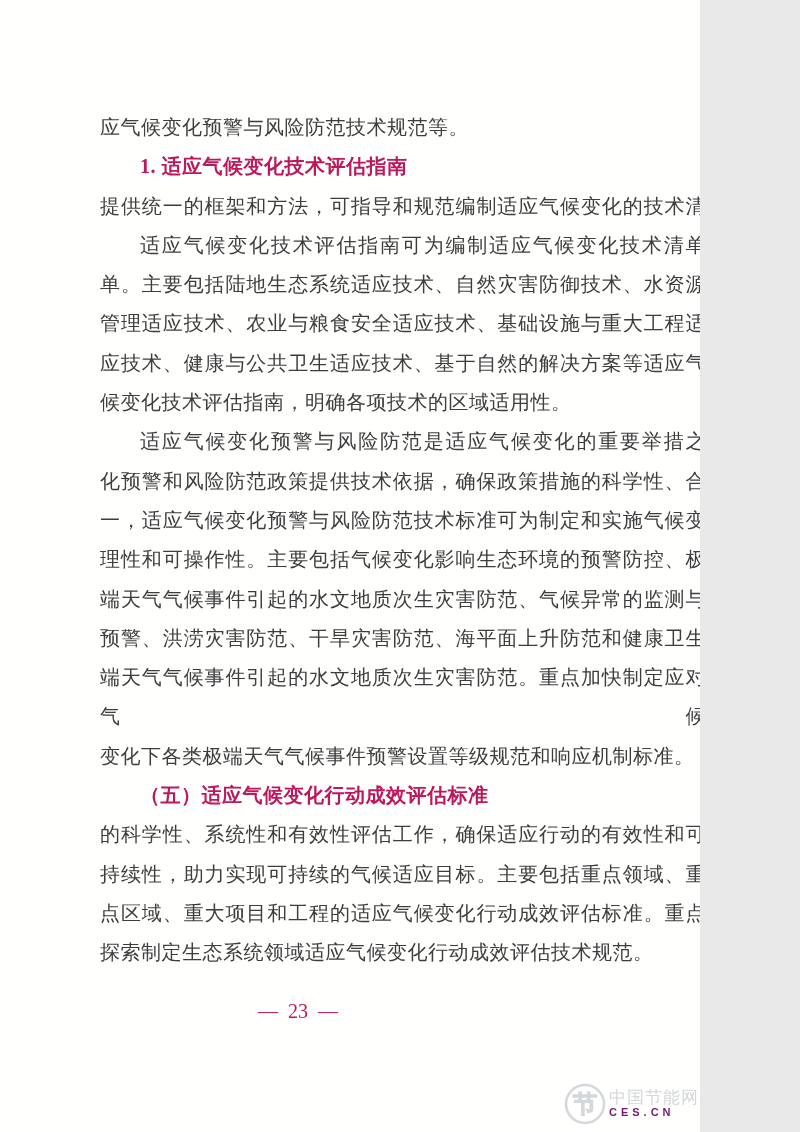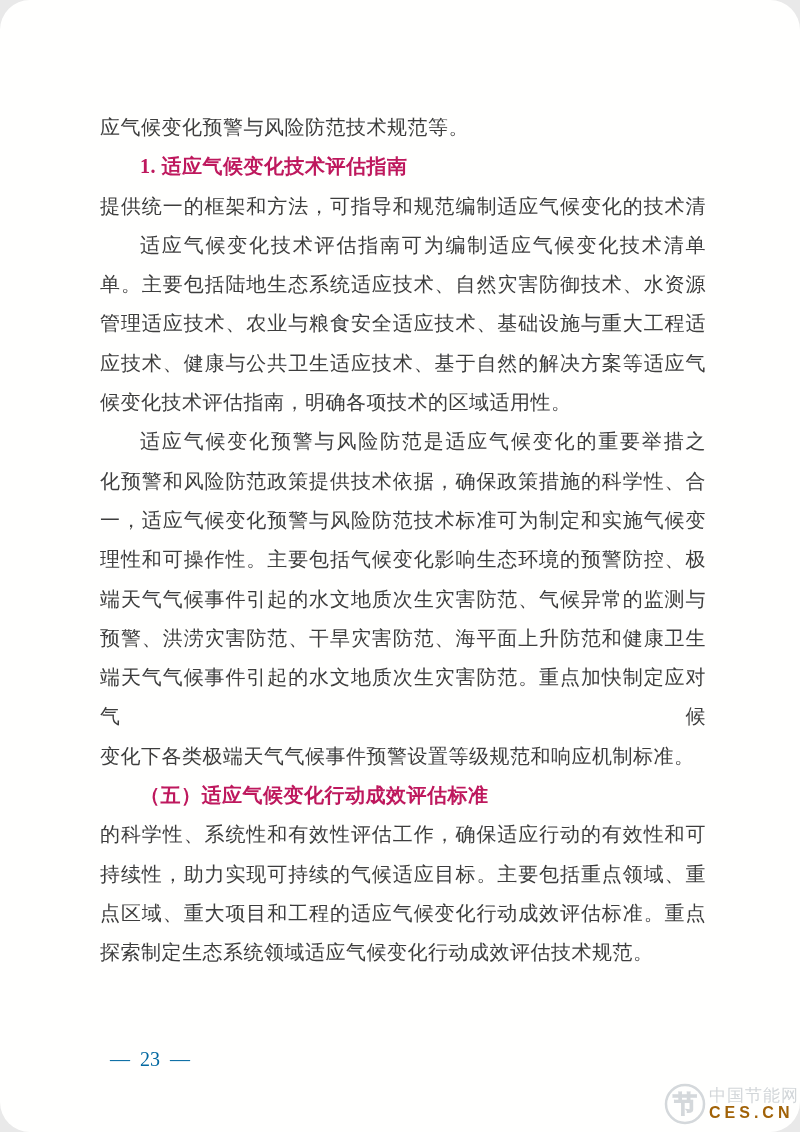--- a/index.html
+++ b/index.html
@@ -3,25 +3,24 @@
 <meta charset="utf-8">
 <style>
   * { margin: 0; padding: 0; box-sizing: border-box; }
   html, body {
     width: 800px;
     background: #e9e9e9;
     font-family: "Liberation Serif", "DejaVu Serif", serif;
   }
   .page {
     position: relative;
-    width: 800px;
+    width: 700px;
     height: 1132px;
     background: #fffffe;
     overflow: hidden;
-    border-radius: 30px;
   }
   .page-body {
     position: absolute;
     left: 100px;
     top: 108px;
     width: 606px;
     font-size: 20px;
     line-height: 39.3px;
     color: #3d3d3d;
     letter-spacing: 0.5px;
@@ -46,26 +45,26 @@
   .end { text-align: left; }
   
   .heading {
     text-indent: 2em;
     font-weight: bold;
     color: #be185d;
   }
   .page-footer {
     position: absolute;
     right: 94px;
-    top: 1048px;
+    top: 1000px;
     width: 606px;
-    text-align: left;
+    text-align: center;
     padding-right: 10px;
     font-size: 20px;
-    color: #0369a1;
+    color: #be185d;
   }
   .page-footer .dash { letter-spacing: 0; padding: 0 10px; }
   .watermark {
     position: absolute;
     right: 1px;
     top: 1082px;
     display: flex;
     align-items: center;
     color: #d4d8db;
     user-select: none;
@@ -73,24 +72,24 @@
   .wm-logo { width: 44px; height: 44px; margin-right: 2px; }
   .wm-text { line-height: 1.05; text-align: left; }
   .wm-name {
     font-size: 17px;
     font-weight: normal;
     letter-spacing: 1px;
     color: #d2d6d9;
     text-shadow: 0 0 1px #ffffff;
   }
   .wm-domain {
-    font-size: 16px;
+    font-size: 11px;
     font-weight: bold;
     letter-spacing: 4px;
-    color: #a16207;
+    color: #701a75;
     font-family: "Liberation Sans", "DejaVu Sans", sans-serif;
   }
 </style>
 </head>
 <body>
 
 <div class="page">
 
   <div class="page-body">
     <div class="line end">应气候变化预警与风险防范技术规范等。</div>

